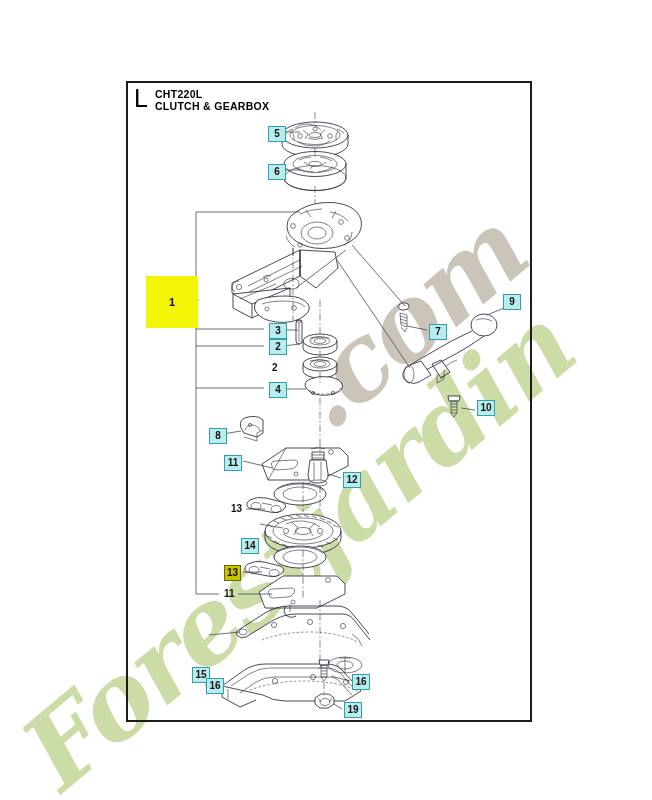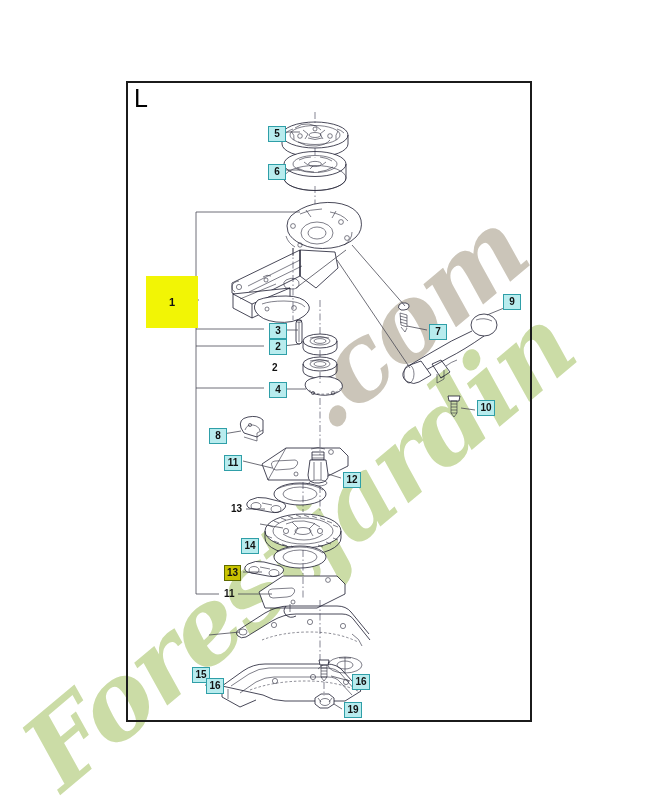--- a/index.html
+++ b/index.html
@@ -164,20 +164,24 @@
 
   <div id="watermark">
     <div class="wm-text" id="wm-main">Forestjardin</div>
     <div class="wm-text" id="wm-tld">.com</div>
   </div>
 
   <div id="frame"></div>
 
   <div id="header">
     <div id="header-letter">L</div>
+    <div id="header-titles">
+      <div class="hdr-line">CHT220L</div>
+      <div class="hdr-line">CLUTCH &amp; GEARBOX</div>
+    </div>
   </div>
 
   <svg id="drawing" viewBox="0 0 652 800">
 
     <g>
       <ellipse class="wht ln" cx="315" cy="135" rx="33" ry="13"></ellipse>
       <path class="ln" d="M282 135 L282 144 A33 13 0 0 0 348 144 L348 135"></path>
       <ellipse class="ln-thin" cx="315" cy="135" rx="25" ry="9.5"></ellipse>
       <ellipse class="ln-thin" cx="315" cy="135" rx="6" ry="2.5"></ellipse>
       <path class="ln-thin" d="M295 128 q6 -5 14 -4 q8 1 12 6"></path>

